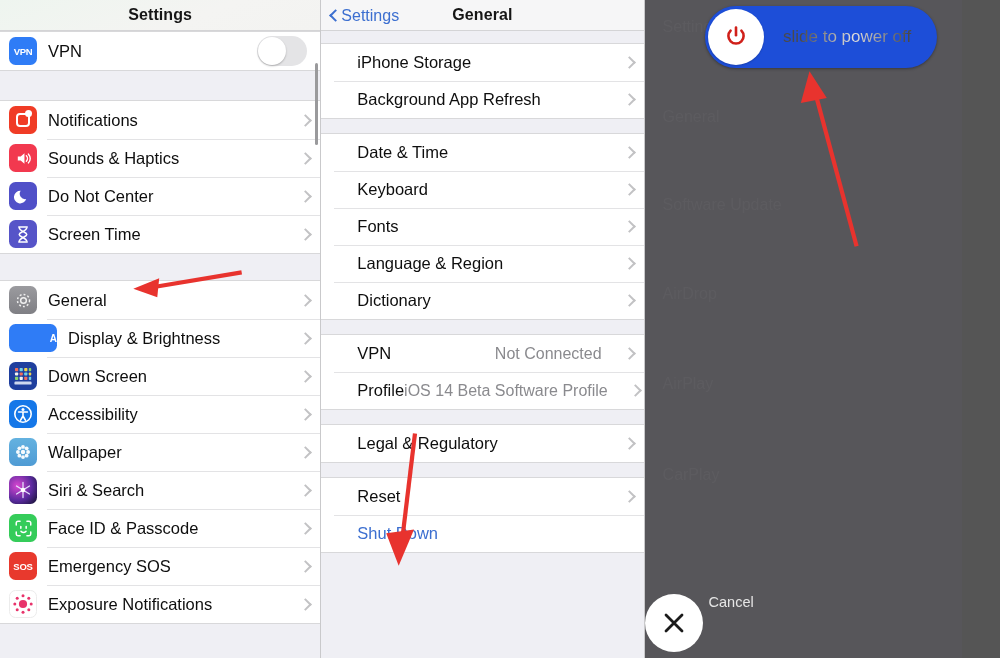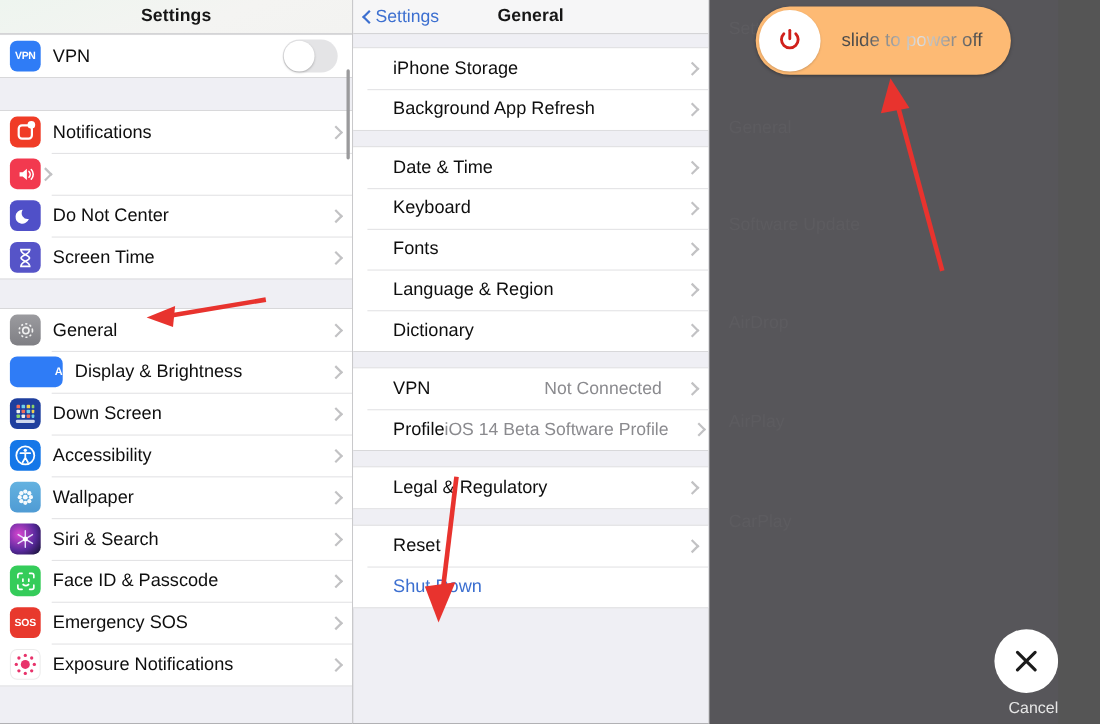--- a/index.html
+++ b/index.html
@@ -92,42 +92,42 @@
 
   
   #power {
     width: 330px; background: #57565a; position: relative; overflow: hidden;
   }
   #power .ghost {
     position: absolute; color: rgba(255,255,255,.035);
     font-size: 16px; white-space: nowrap; pointer-events: none;
   }
   .slider-track {
-    position: absolute; left: 42px; top: 6px; width: 232px; height: 62px;
-    border-radius: 31px; background: #fdba74;
+    position: absolute; left: 60px; top: 6px; width: 232px; height: 62px;
+    border-radius: 31px; background: #1d4ed8;
     box-shadow: 0 1px 3px rgba(0,0,0,.35);
     display: flex; align-items: center;
   }
   .slider-knob {
     width: 56px; height: 56px; border-radius: 50%; background: #fff;
     margin-left: 3px; flex: none;
     box-shadow: 0 1px 2px rgba(0,0,0,.18);
     display: flex; align-items: center; justify-content: center;
   }
   .power-glyph { width: 24px; height: 24px; }
   .slide-text {
     flex: 1; text-align: center; font-size: 17px; padding-right: 6px;
     background: linear-gradient(100deg,#4a4a4a 0%,#4a4a4a 22%,#a8a8a8 40%,#e2e0de 52%,#a8a8a8 64%,#4a4a4a 82%,#4a4a4a 100%);
     -webkit-background-clip: text; background-clip: text;
     -webkit-text-fill-color: transparent; color: transparent;
     white-space: nowrap;
   }
   .cancel-wrap {
     position: absolute; left: 0; right: 0; bottom: 6px;
-    display: flex; flex-direction: column; align-items: flex-end; gap: 6px;
+    display: flex; align-items: flex-start; gap: 6px;
   }
   .cancel-btn {
     width: 58px; height: 58px; border-radius: 50%; background: #fff;
     display: flex; align-items: center; justify-content: center; cursor: pointer;
   }
   .cancel-label { font-size: 14.5px; color: #e6e6e6; }
 
   
   .arrow-layer { position: absolute; inset: 0; pointer-events: none; }
 </style>
@@ -163,20 +163,21 @@
           <span class="label">Notifications</span>
           <span class="chev"></span>
         </div>
         <div class="row">
           <span class="app-icon ic-sound">
             <svg width="19" height="19" viewBox="0 0 20 20">
               <path d="M4 8h3l4-3.4v10.8L7 12H4z" fill="#fff"></path>
               <path d="M13 7.2a4 4 0 0 1 0 5.6M15.2 5.4a6.6 6.6 0 0 1 0 9.2" stroke="#fff" stroke-width="1.5" fill="none" stroke-linecap="round"></path>
             </svg>
           </span>
+          <span class="label">Sounds &amp; Haptics</span>
           <span class="chev"></span>
         </div>
         <div class="row">
           <span class="app-icon ic-dnd">
             <svg width="18" height="18" viewBox="0 0 20 20">
               <path d="M13.6 13.4A6 6 0 0 1 7.4 4.2a7 7 0 1 0 6.2 9.2z" fill="#fff"></path>
             </svg>
           </span>
           <span class="label">Do Not Center</span>
           <span class="chev"></span>

